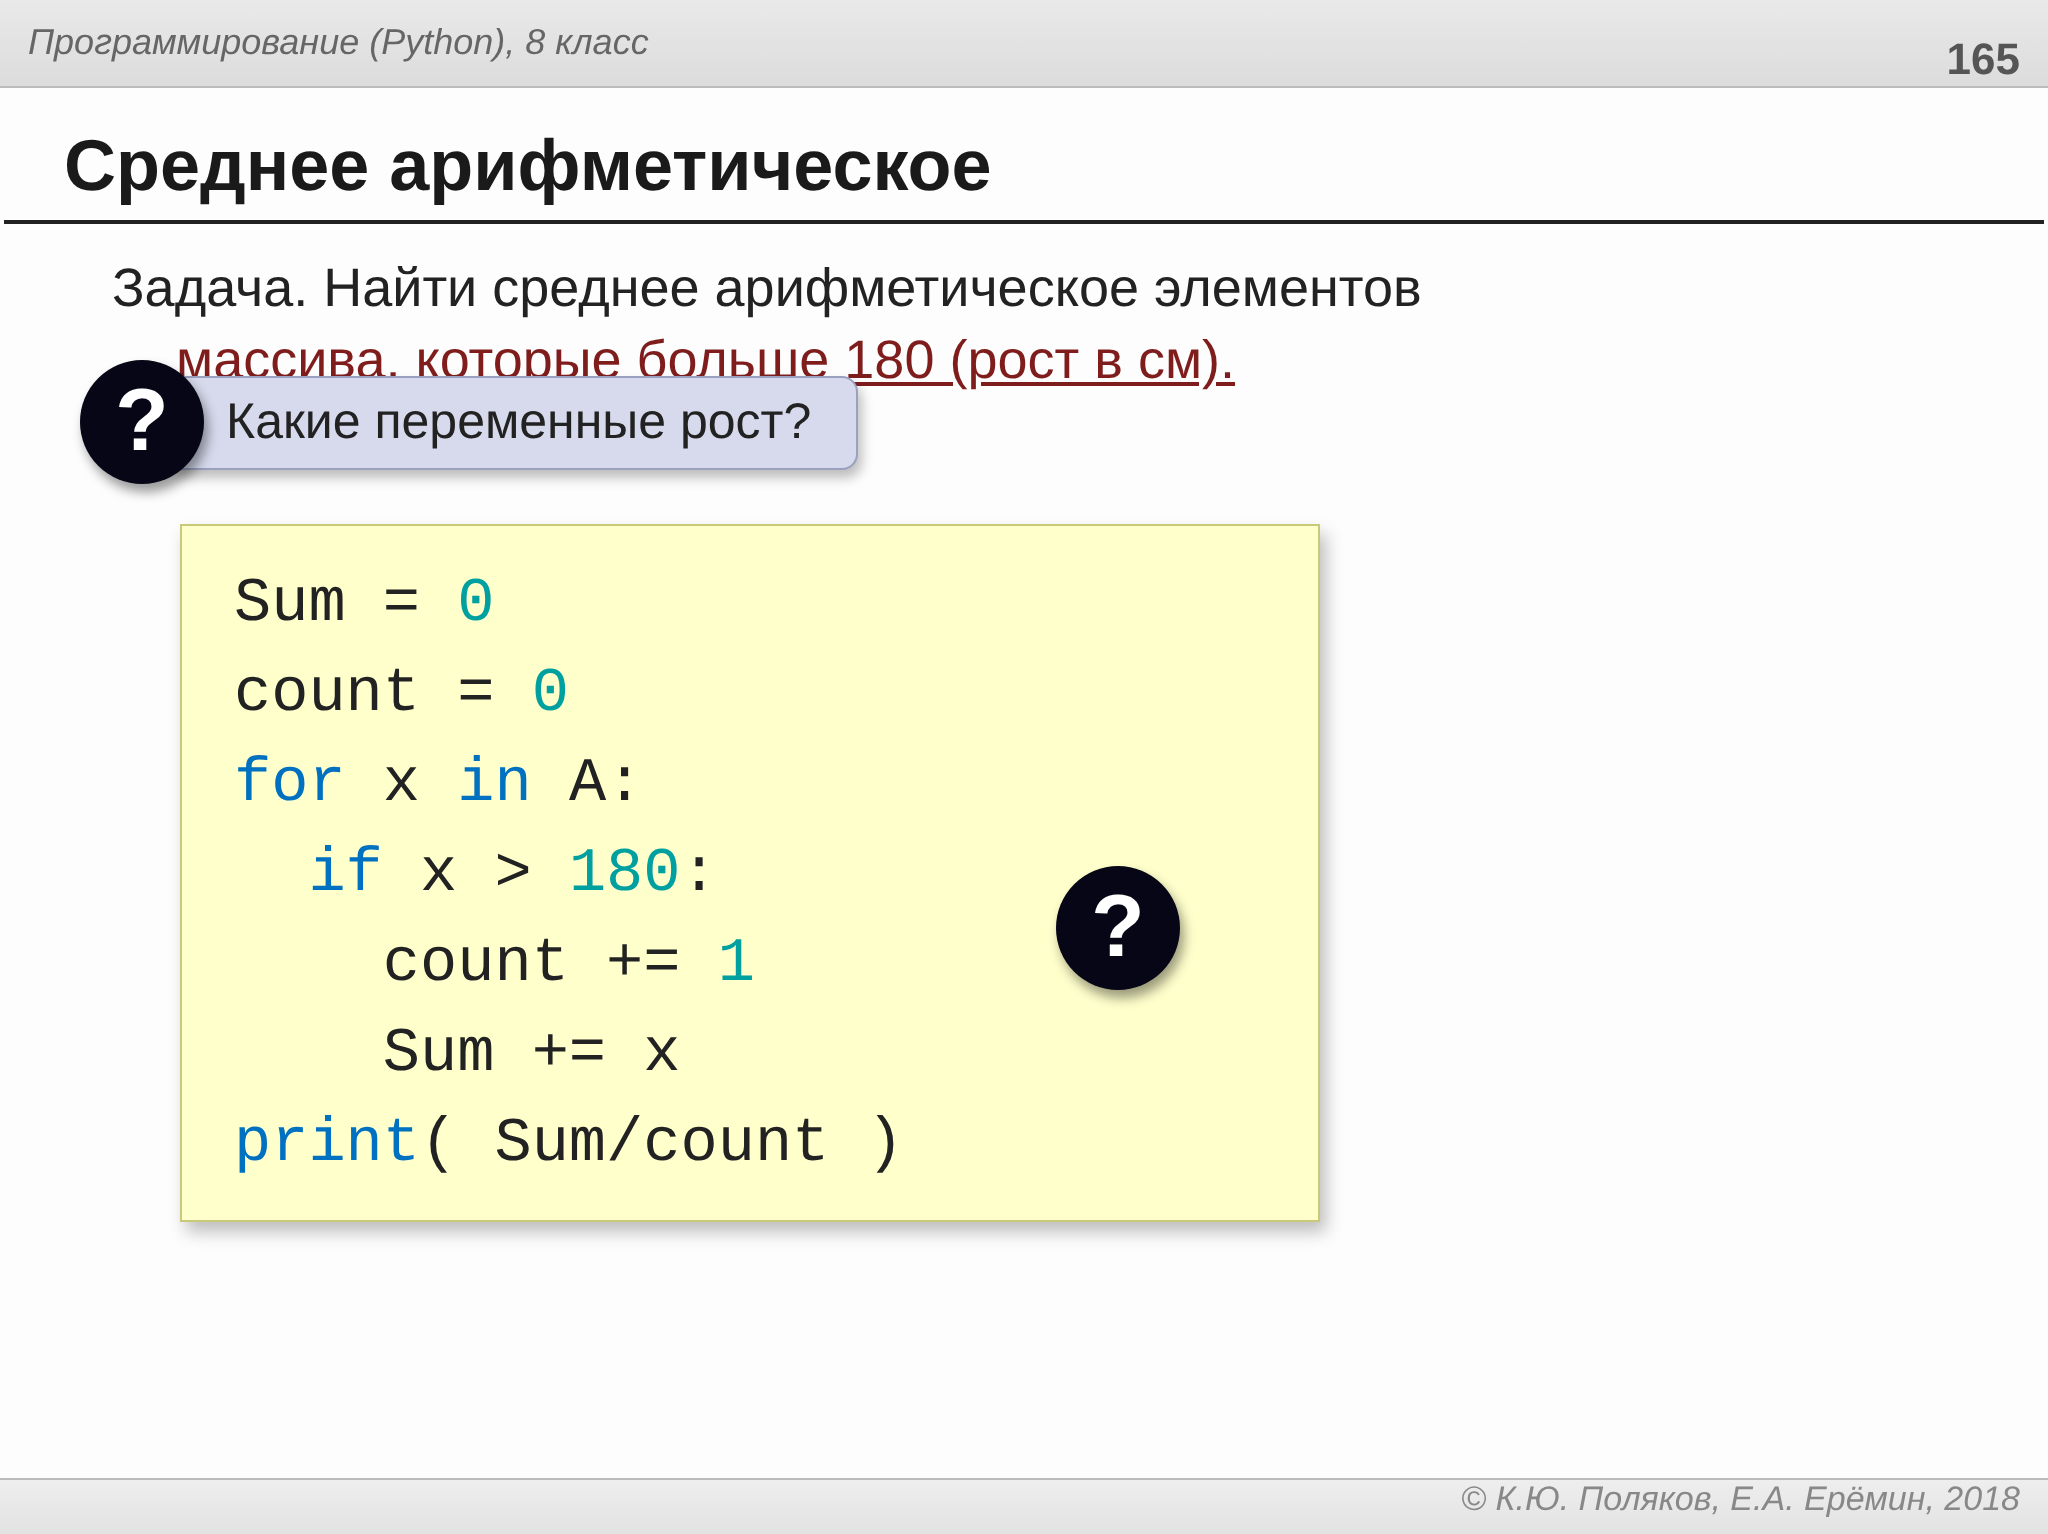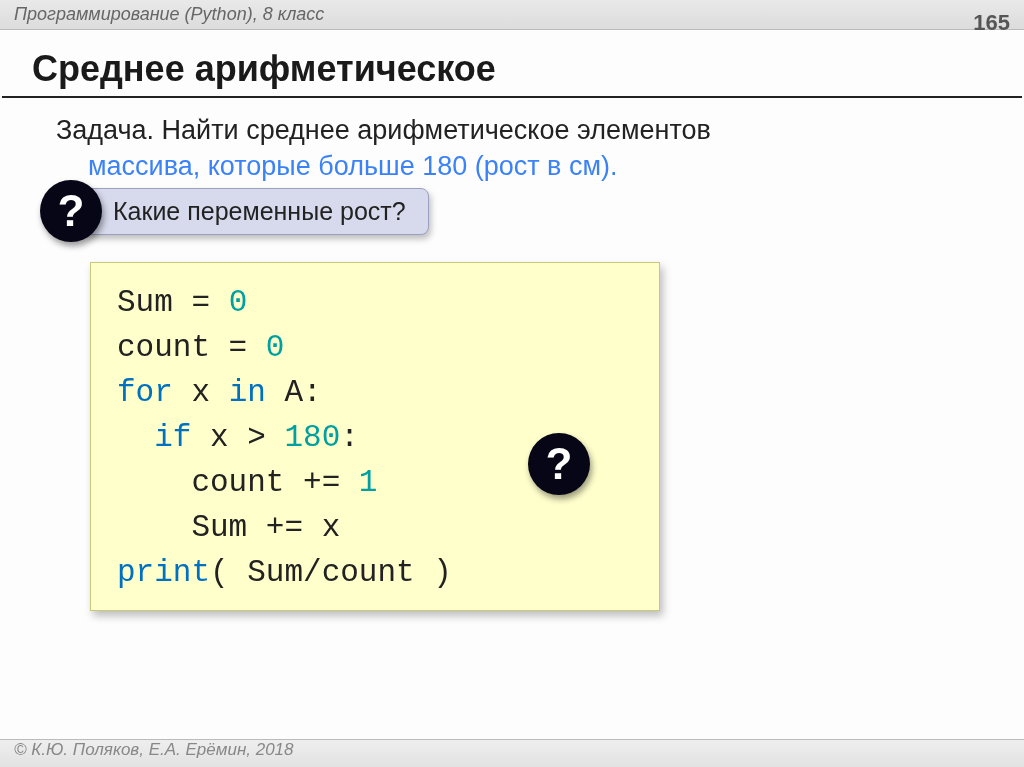--- a/index.html
+++ b/index.html
@@ -6,21 +6,21 @@
   body {
     width: 1024px;
     height: 767px;
     background: #fdfdfd;
     font-family: Arial, Helvetica, sans-serif;
     position: relative;
     overflow: hidden;
   }
   .header-bar {
     width: 100%;
-    height: 30px;
+    height: 44px;
     background: linear-gradient(#e9e9e9, #dcdcdc);
     border-bottom: 1px solid #bbb;
     display: flex;
     align-items: center;
     justify-content: space-between;
     padding: 0 14px;
     font-style: italic;
     color: #666;
     font-size: 18px;
   }
@@ -41,23 +41,24 @@
   }
   .task {
     font-size: 27px;
     color: #222;
     padding: 14px 50px 0 56px;
     line-height: 1.35;
   }
   .task .label { }
   .task-indent {
     font-size: 27px;
-    color: #3b82f6;
+    color: #7f1d1d;
     padding: 0 50px 0 88px;
     line-height: 1.35;
+    text-decoration: underline;
   }
   .callout-wrap1 { position: absolute; left: 40px; top: 180px; }
   .callout-wrap2 { position: absolute; left: 528px; top: 433px; }
   .callout {
     display: flex;
     align-items: center;
   }
   .badge {
     width: 62px; height: 62px;
     background: #060616;
@@ -101,21 +102,21 @@
   .num { color: #00a0a0; }
   .id  { color: #222; }
   .footer {
     position: absolute;
     bottom: 0; left: 0; right: 0;
     height: 28px;
     border-top: 1px solid #bbb;
     background: linear-gradient(#eee, #e2e2e2);
     display: flex;
     justify-content: space-between;
-    align-items: flex-start;
+    align-items: flex-end;
     padding: 0 14px;
     color: #888;
     font-style: italic;
     font-size: 17px;
     flex-direction: column;
   }
 </style>
 </head>
 <body>
 

